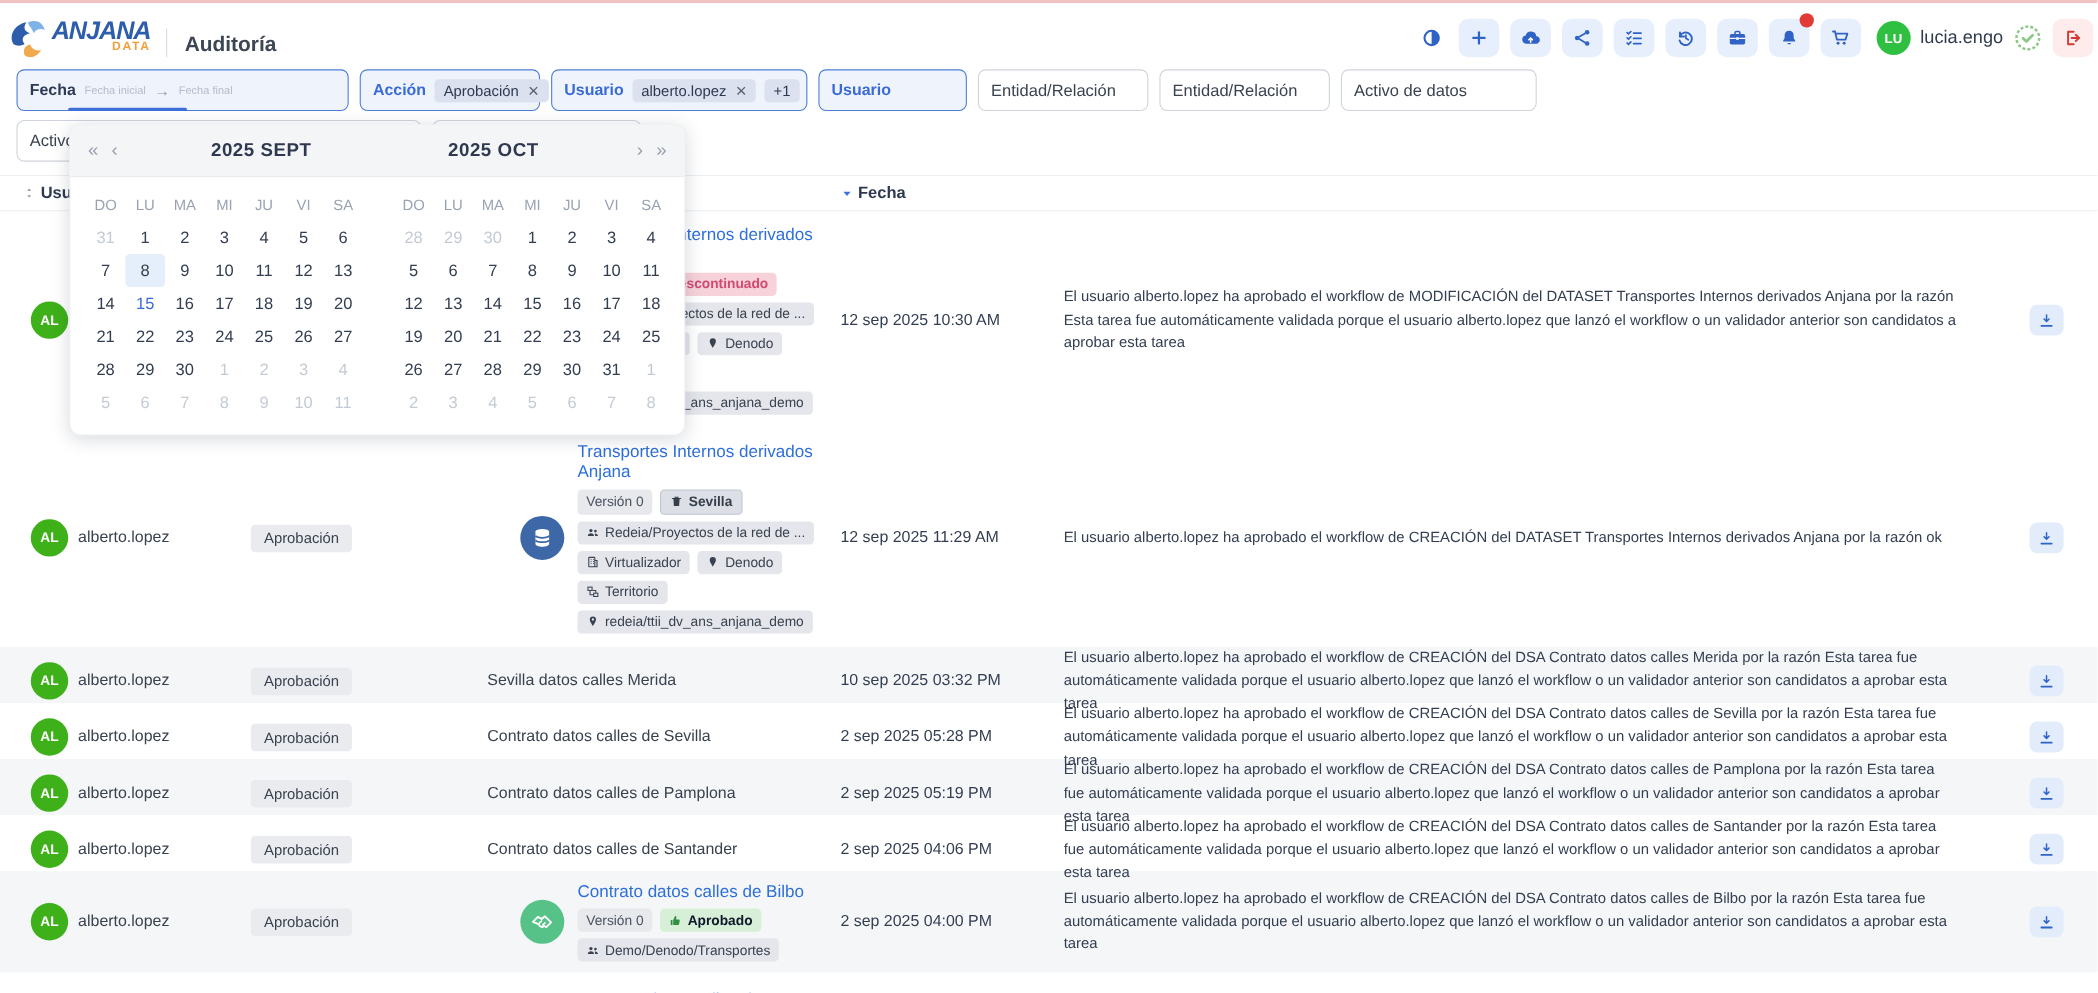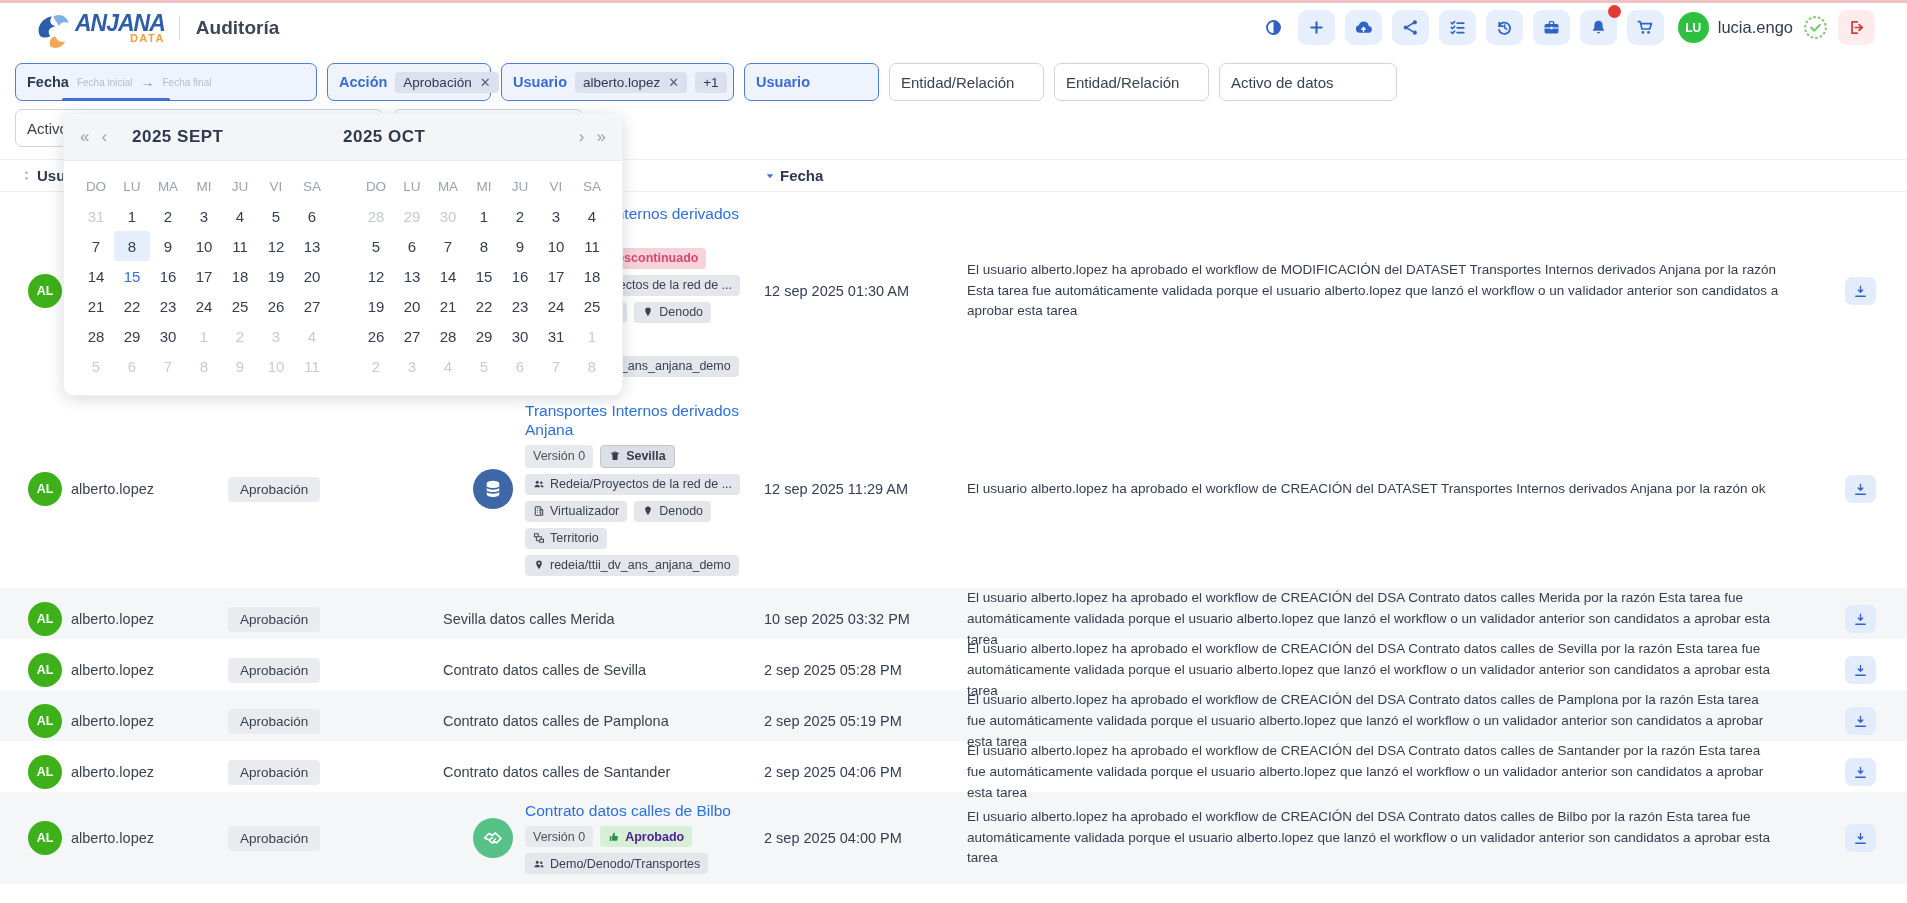--- a/index.html
+++ b/index.html
@@ -1,20 +1,20 @@
 <!DOCTYPE html>
 <html><head>
 <meta charset="utf-8">
 <style>
   html,body{margin:0;padding:0}
   body{width:1907px;height:903px;overflow:hidden;background:#fff;position:relative;
        font-family:"Liberation Sans",sans-serif;color:#333e51;}
   .topline{height:3px;background:#f1c3c3}
   
-  .topbar{display:flex;align-items:center;height:49px;padding:0 32px;background:#fff}
+  .topbar{display:flex;align-items:flex-end;height:49px;padding:0 4px;background:#fff}
   .brand{display:flex;align-items:center;gap:3px;cursor:pointer}
   .brand svg{width:40px;height:40px}
   .brand-txt{display:flex;flex-direction:column;line-height:1}
   .brand-name{font-size:23px;font-weight:800;font-style:italic;color:#2d5dab;letter-spacing:-1px}
   .brand-sub{font-size:11px;font-weight:700;color:#f0a03c;align-self:flex-end;letter-spacing:1.5px;margin-top:-2px}
   .vdiv{width:1px;height:26px;background:#d9dde3;margin:0 16px 0 14px}
   .page-title{font-size:19px;font-weight:600;color:#3c4655}
   .top-actions{margin-left:auto;display:flex;align-items:center;gap:10px}
   .icon-btn{width:37px;height:35px;border-radius:9px;background:#e7effc;color:#2f63c6;border:none;
             display:flex;align-items:center;justify-content:center;position:relative;cursor:pointer;padding:0}
@@ -79,35 +79,35 @@
   .asset-body{display:flex;flex-direction:column}
   .asset-title{font-size:15.5px;color:#39424f;max-width:228px;line-height:1.18}
   .asset-title.link{color:#2e6fd9;cursor:pointer}
   .asset-title.sm{font-size:14.5px}
   .bline{display:flex;gap:7px;margin-top:6px}
   .badge{display:inline-flex;align-items:center;gap:5px;background:#e4e6eb;color:#39424f;border-radius:4px;
          padding:3.5px 8px;font-size:12.5px;white-space:nowrap}
   .badge.ver{background:#e7e9ed;color:#49525f}
   .badge.pink{background:#f7d2da;color:#d14a71;font-weight:700}
   .badge.exp{background:#dcdfe5;border:1px solid #c0c6cf;font-weight:700;color:#353e4b}
-  .badge.green{background:#d6efd6;color:#4c1d95;font-weight:700}
+  .badge.green{background:#d6efd6;color:#0f172a;font-weight:700}
   .badge.green .svgw{color:#2f8f42}
   .cell-fecha{font-size:14.5px;color:#333e51}
   .cell-desc{font-size:13.5px;line-height:1.55;color:#333e51;padding-right:34px}
   .dl-btn{width:31px;height:28px;border-radius:7px;background:#e3ecfb;color:#2f63c6;border:none;
           display:flex;align-items:center;justify-content:center;margin:0 auto;cursor:pointer;padding:0}
   
   .calendar{position:absolute;left:63px;top:113px;width:560px;background:#fff;border-radius:10px;
             box-shadow:0 3px 16px rgba(40,50,70,.18);border:1px solid #eef0f3;z-index:40;box-sizing:border-box}
   .cal-head{height:46px;background:#f4f5f7;border-bottom:1px solid #e8eaee;border-radius:10px 10px 0 0;
             display:flex;align-items:center;padding:0 16px;font-size:17px;font-weight:700;color:#2e3950}
   .cal-nav{display:flex;gap:12px;color:#99a1ae;font-size:17px;font-weight:400;width:52px}
   .cal-nav.right{justify-content:flex-end}
   .cal-nav span{cursor:pointer}
-  .cal-title{flex:1;letter-spacing:.5px}
+  .cal-title{flex:1;text-align:center;letter-spacing:.5px}
   .cal-body{display:flex;gap:28px;padding:10px 14px 14px}
   .month{width:252px}
   .wk{display:grid;grid-template-columns:repeat(7,36px);height:30px;align-items:center;text-align:center;
       color:#99a3b2;font-size:13.5px}
   .days{display:grid;grid-template-columns:repeat(7,36px);grid-auto-rows:30px}
   .day{display:flex;align-items:center;justify-content:center;font-size:15px;color:#333e51;cursor:pointer;border-radius:4px}
   .day.m{color:#c5cbd4}
   .day.t{background:#e5eefb}
   .day.s{color:#3b6cd6}
 </style>
@@ -383,21 +383,21 @@
                   <svg viewBox="0 0 24 24">
                     <path d="M12 2.8a5.6 5.6 0 0 1 5.6 5.6c0 3.8-5.6 12-5.6 12s-5.6-8.2-5.6-12A5.6 5.6 0 0 1 12 2.8z" fill="currentColor"></path>
                     <circle cx="12" cy="8.4" r="2.1" fill="#e4e6eb"></circle>
                   </svg>
                 </span>
                 <span>redeia/ttii_dv_ans_anjana_demo</span>
               </span>
             </div>
           </div>
         </div>
-        <div class="cell-fecha">12 sep 2025 01:30 AM</div>
+        <div class="cell-fecha">12 sep 2025 10:30 AM</div>
         <div class="cell-desc">El usuario alberto.lopez ha aprobado el workflow de MODIFICACIÓN del DATASET Transportes Internos derivados Anjana por la razón Esta tarea fue automáticamente validada porque el usuario alberto.lopez que lanzó el workflow o un validador anterior son candidatos a aprobar esta tarea</div>
         <div>
           <button class="dl-btn">
             <span class="svgw">
               <svg viewBox="0 0 24 24">
                 <path d="M12 3.8v9.4m0 0-3.6-3.6m3.6 3.6 3.6-3.6" fill="none" stroke="currentColor" stroke-width="2.2" stroke-linecap="round" stroke-linejoin="round"></path>
                 <path d="M4.5 19.5h15" stroke="currentColor" stroke-width="2.6" stroke-linecap="round"></path>
               </svg>
             </span>
           </button>

